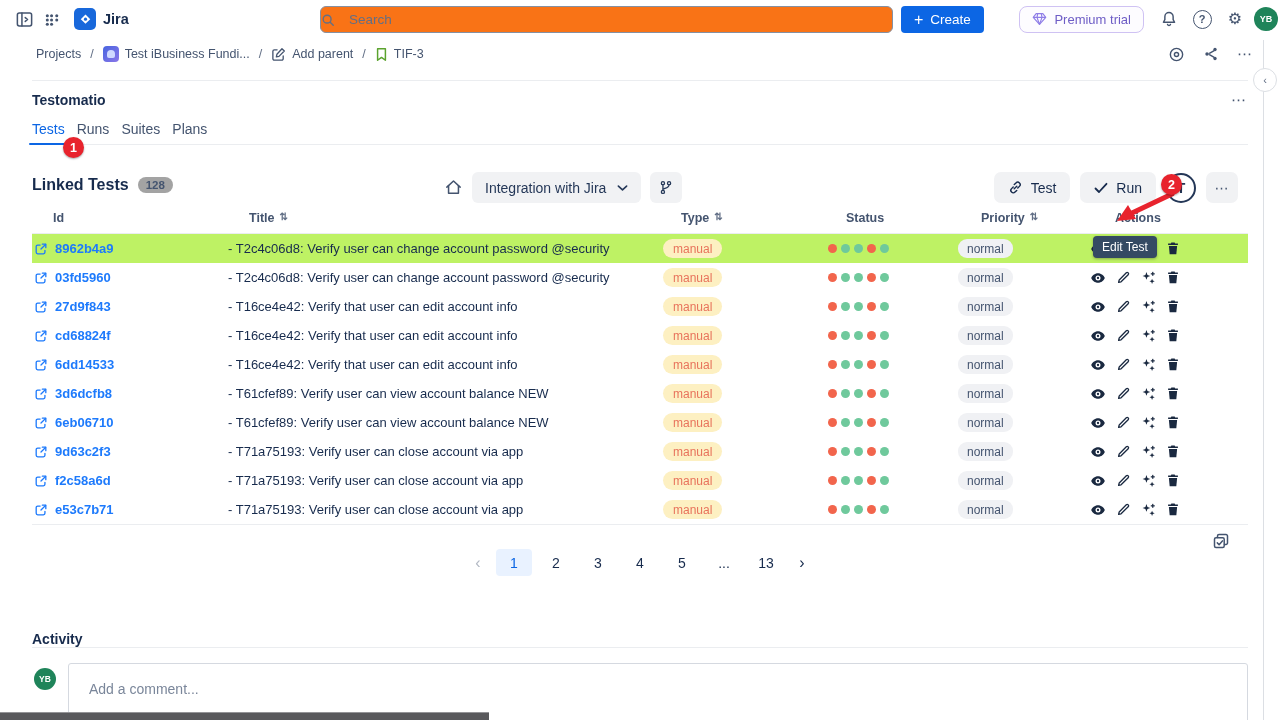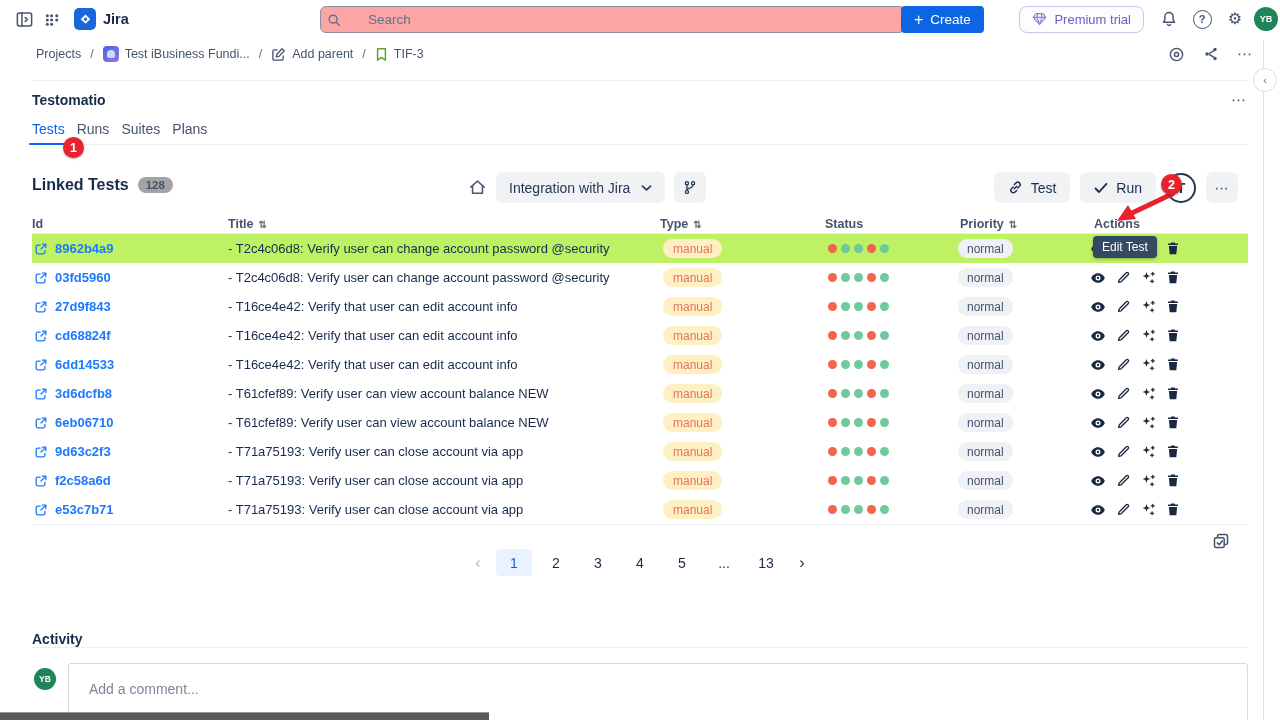--- a/index.html
+++ b/index.html
@@ -5,21 +5,21 @@
   html,body{margin:0;padding:0;}
   body{width:1280px;height:720px;position:relative;overflow:hidden;background:#fff;
        font-family:"Liberation Sans",sans-serif;color:#172b4d;}
   svg{display:block;}
   
   .topnav{position:relative;height:38px;display:flex;align-items:center;padding-left:10px;}
   .nav-ic{width:28px;height:28px;display:grid;place-items:center;color:#44546f;border-radius:4px;cursor:pointer;}
   .jira-brand{display:flex;align-items:center;gap:7px;font-weight:700;font-size:14.5px;color:#172b4d;padding:0 8px;cursor:pointer;}
   .jira-logo{width:22px;height:22px;border-radius:5px;background:#1868db;display:grid;place-items:center;}
   .search-wrap{position:absolute;left:320px;top:6px;width:571px;height:25px;border:1px solid #8590a2;border-radius:6px;
-      display:flex;align-items:center;gap:25px;padding:0 6px;background:#fca5a5;}
+      display:flex;align-items:center;gap:12px;padding:0 0;background:#f97316;}
   .search-wrap input{border:none;outline:none;flex:1;font-size:13.5px;font-family:inherit;color:#172b4d;background:transparent;}
   .search-wrap input::placeholder{color:#626f86;}
   .create-btn{position:absolute;left:901px;top:6px;height:27px;background:#0c66e4;color:#fff;border-radius:4px;
       display:flex;align-items:center;gap:7px;padding:0 13px;font-size:13.5px;font-weight:500;cursor:pointer;}
   .create-plus{font-size:16px;font-weight:400;line-height:1;}
   .nav-right{position:absolute;right:2px;top:0;height:38px;display:flex;align-items:center;gap:5px;}
   .premium-pill{height:25px;border:1px solid #cfc2f3;background:#fdfcff;border-radius:8px;color:#6e5dc6;
       display:flex;align-items:center;gap:7px;padding:0 12px;font-size:13px;font-weight:500;margin-right:6px;cursor:pointer;}
   .ring-ic{width:17px;height:17px;border:1.6px solid #44546f;border-radius:50%;display:grid;place-items:center;
       font-size:11px;font-weight:700;color:#44546f;}
@@ -44,35 +44,35 @@
   .panel-title-row{display:flex;justify-content:space-between;align-items:center;height:18px;}
   .panel-title{font-size:14px;font-weight:700;}
   .more-dots{color:#44546f;font-size:15px;letter-spacing:2px;cursor:pointer;}
   .tabs{display:flex;gap:12px;margin-top:12px;border-bottom:1px solid #ebedf0;}
   .tab{font-size:14px;color:#44546f;font-weight:500;padding-bottom:7px;position:relative;cursor:pointer;}
   .tab.active{color:#0c66e4;}
   .tab.active::after{content:"";position:absolute;left:-3px;right:-8px;bottom:-1px;height:2.5px;background:#0c66e4;border-radius:2px;}
   .toolbar{position:relative;height:34px;margin-top:26px;}
   .lt-label{position:absolute;left:0;top:5px;display:flex;gap:9px;align-items:center;font-size:16px;font-weight:600;color:#172b4d;}
   .lt-count{background:#a3a3a3;border-radius:10px;padding:2px 8px;font-size:11.5px;font-weight:600;color:#44546f;}
-  .mid-group{position:absolute;left:436px;top:1px;display:flex;align-items:center;gap:9px;color:#44546f;}
+  .mid-group{position:absolute;left:412px;top:1px;display:flex;align-items:center;gap:9px;color:#44546f;}
   .filter-pill{height:31px;background:#f1f2f4;border-radius:6px;display:flex;align-items:center;gap:11px;
       padding:0 13px;font-size:14px;font-weight:500;color:#253858;cursor:pointer;}
   .branch-pill{height:31px;width:32px;background:#f1f2f4;border-radius:6px;display:grid;place-items:center;cursor:pointer;color:#253858;}
   .right-group{position:absolute;right:10px;top:1px;display:flex;align-items:flex-end;gap:10px;}
   .btn-subtle{height:31px;background:#f1f2f4;border-radius:7px;display:flex;align-items:center;gap:8px;
       padding:0 14px;font-size:14px;font-weight:500;color:#172b4d;cursor:pointer;}
   .t-logo{width:26px;height:26px;border-radius:50%;border:2.5px solid #243757;display:grid;place-items:center;
       font-weight:800;font-size:14px;color:#243757;background:#fff;cursor:pointer;}
   .btn-more{width:32px;height:31px;background:#f1f2f4;border-radius:7px;display:grid;place-items:center;
       color:#44546f;font-size:14px;letter-spacing:1px;cursor:pointer;}
   
   .table{margin-top:4px;position:relative;}
   .thead{position:relative;height:24px;border-bottom:1px solid #ebedf0;font-size:12.5px;font-weight:600;color:#44546f;}
-  .col{position:absolute;top:8px;display:flex;gap:5px;align-items:center;}
+  .col{position:absolute;top:2px;display:flex;gap:5px;margin-left:21px;}
   .col-id{left:0;}.col-title{left:196px;}.col-type{left:628px;}.col-status{left:793px;}.col-priority{left:928px;}.col-actions{left:1062px;}
   .sort-ic{font-size:10px;color:#626f86;}
   .rows{border-bottom:1px solid #ebedf0;}
   .row{position:relative;height:29px;font-size:13px;cursor:pointer;}
   .row.hl{background:#bef264;}
   .rc{position:absolute;top:0;height:29px;display:flex;align-items:center;}
   .rc-id{left:2px;gap:7px;color:#1d7afc;font-weight:600;}
   .rc-title{left:196px;color:#172b4d;}
   .rc-type{left:631px;}
   .type-badge{background:#fdf0c2;color:#e8735c;border-radius:10px;padding:2.5px 10px;font-size:12px;}

